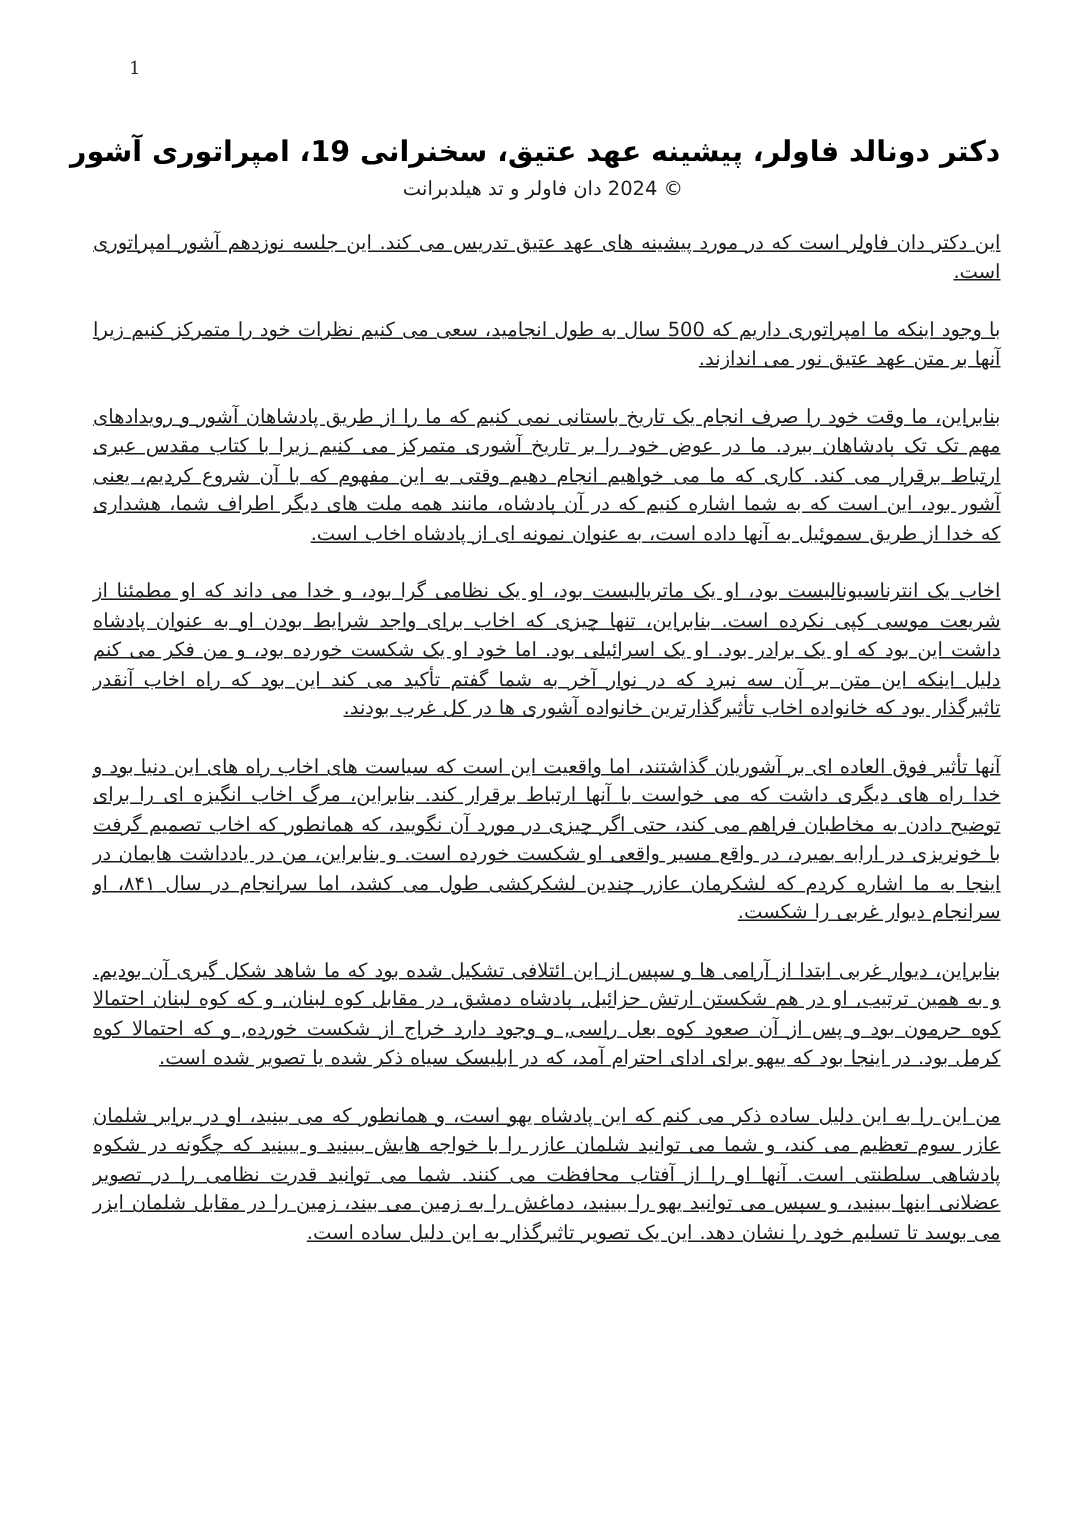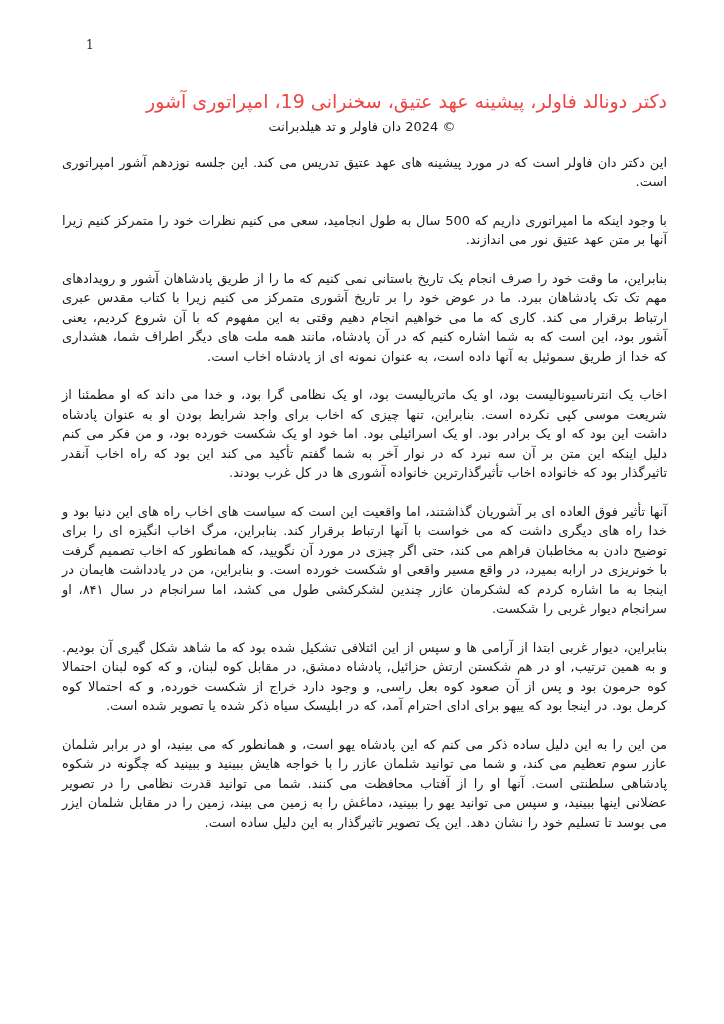--- a/index.html
+++ b/index.html
@@ -27,39 +27,40 @@
   }
   .content {
     position: absolute;
     right: 57px;
     top: 88px;
     width: 610px;
     direction: rtl;
   }
   .doc-title {
     font-size: 19px;
-    font-weight: normal;
-    color: #ef4444;
+    font-weight: bold;
+    color: #000000;
     margin: 0 0 3px 0;
     line-height: 1.4;
     white-space: nowrap;
   }
   .copyright-line {
     font-size: 13px;
     text-align: center;
     margin: 0 0 17px 0;
     line-height: 1.4;
     color: #1c1c1c;
   }
   .body-par {
     font-size: 13px;
     line-height: 19.5px;
     text-align: justify;
     margin: 0 0 19px 5px;
     word-spacing: 0.5px;
+    text-decoration: underline;
   }
   .body-par:last-child {
     margin-bottom: 0;
   }
 </style>
 </head>
 <body>
 
 <div class="page">
   <div class="page-number">1</div>

